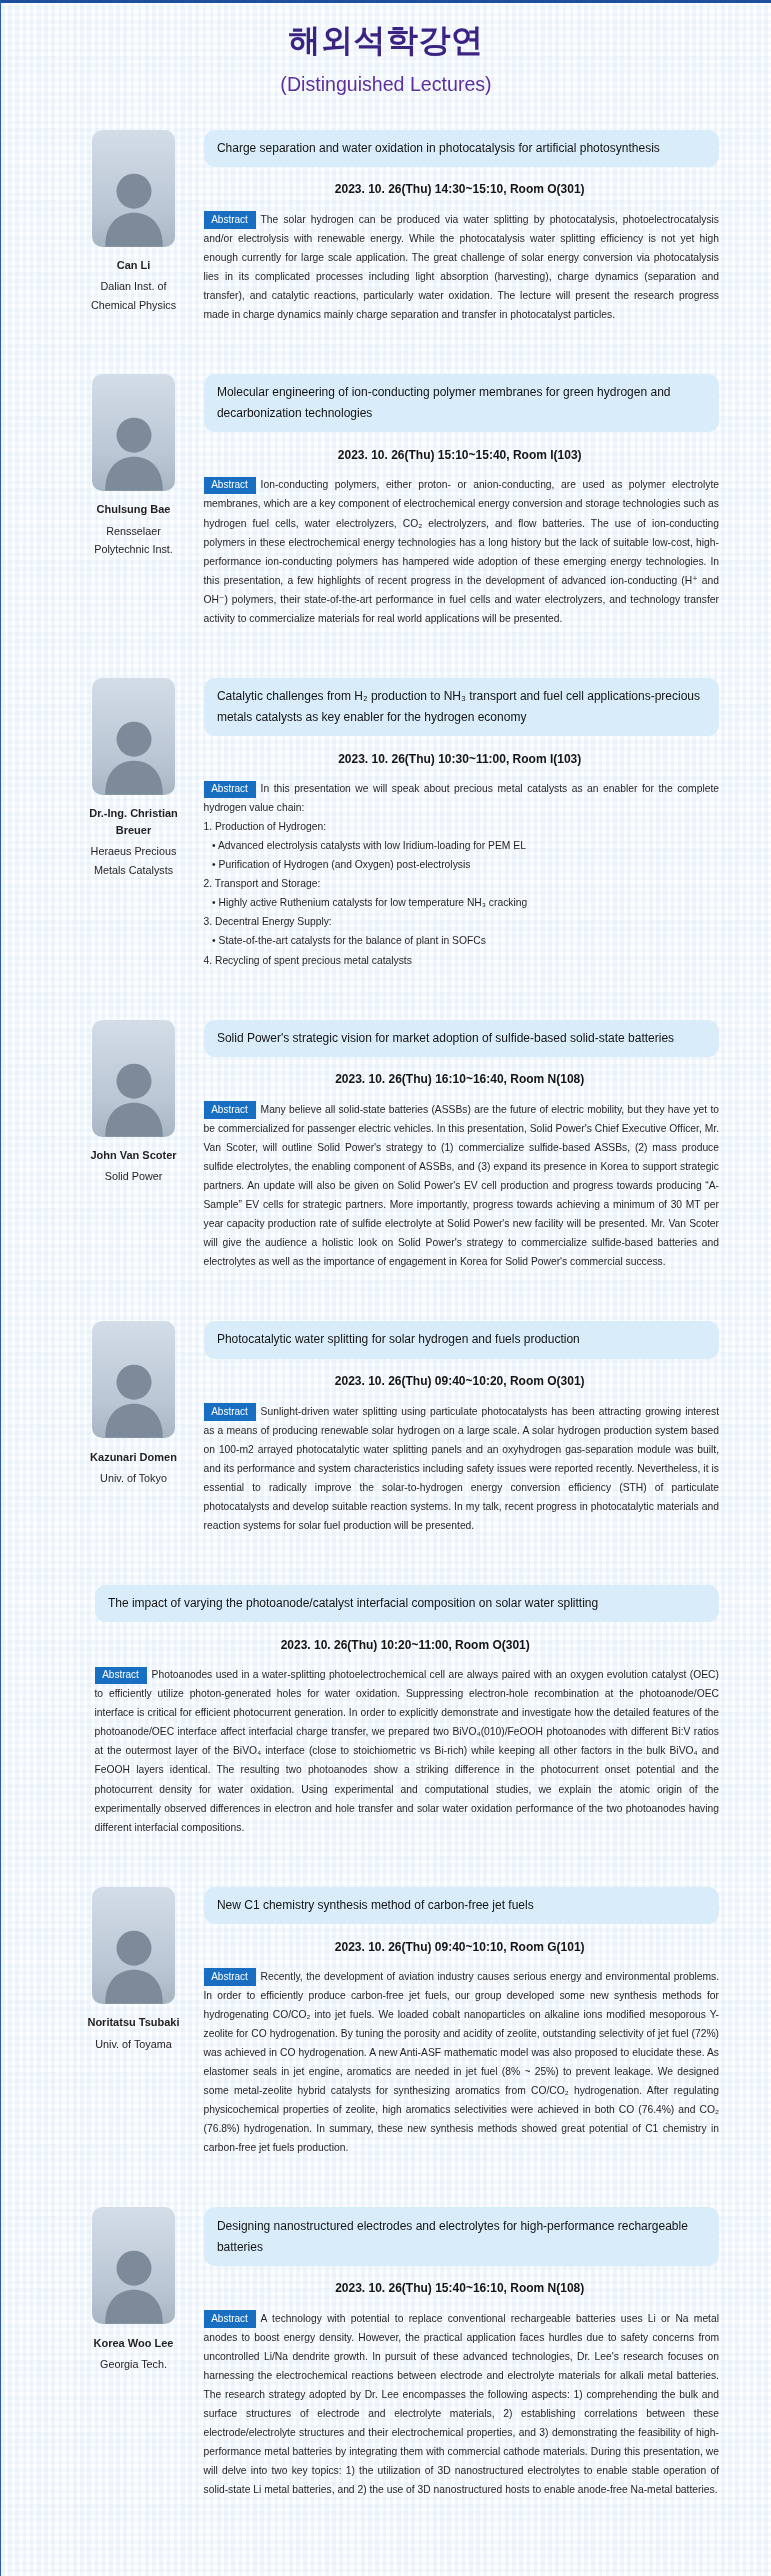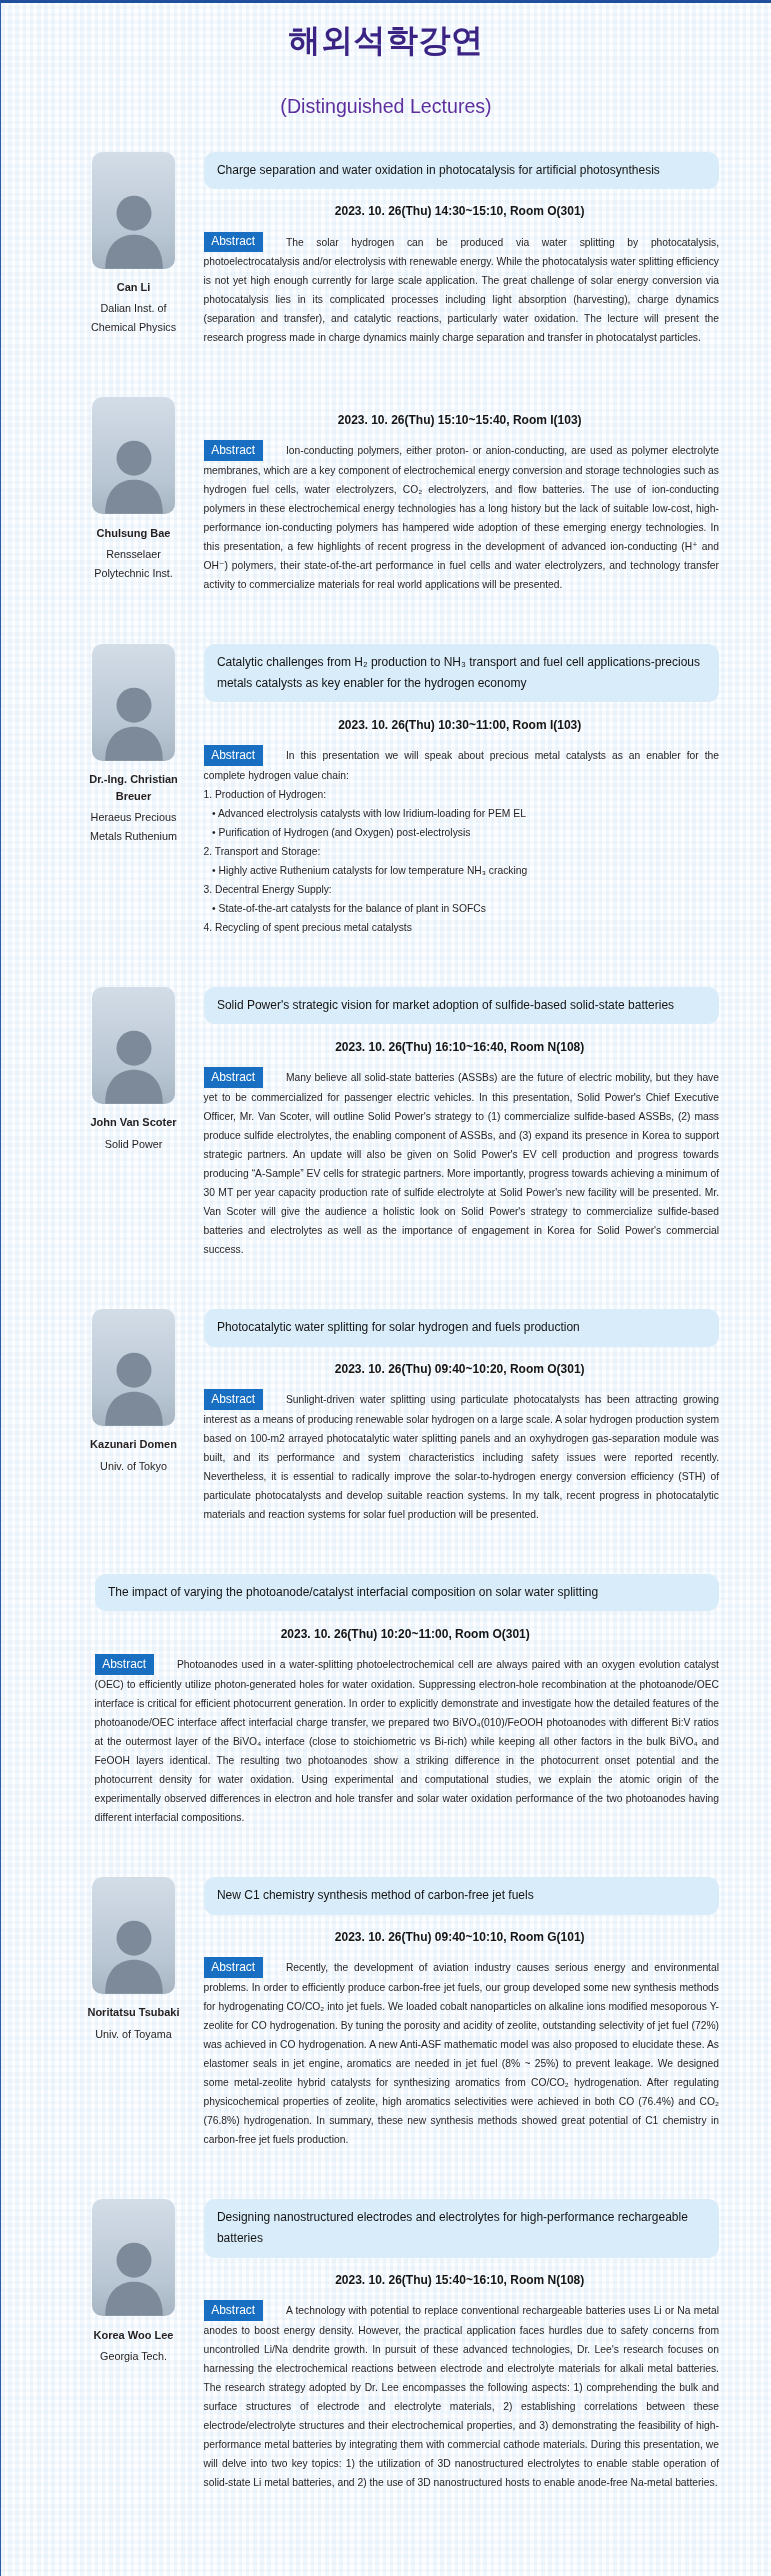--- a/index.html
+++ b/index.html
@@ -30,21 +30,21 @@
       repeating-linear-gradient(0deg, rgba(176,206,234,0.10) 0 3.6px, rgba(255,255,255,0) 3.6px 7.2px);
     padding:15.5px 26px 31px 26px;
   }
   header{ text-align:center; margin-bottom:34px; }
   .main-title{
     font-size:32px; font-weight:bold;
     color:var(--header-title);
     letter-spacing:0.5px;
   }
   .sub-title{
-    margin-top:32px;
+    margin-top:10px;
     font-size:19.6px;
     color:var(--header-subtitle);
     font-weight:normal;
   }
   .lecture{
     display:flex;
     align-items:flex-start;
     margin:0 0 50px 0;
     padding:0 26px 0 52px;
   }
@@ -94,23 +94,23 @@
     font-size:10.3px;
     line-height:1.85;
     text-align:justify;
     color:var(--text-color);
     white-space:pre-line;
   }
   .tag{
     display:inline-block;
     background:var(--abstract-tag-bg);
     color:#ffffff;
-    font-size:12px;
+    font-size:10px;
     padding:1.5px 7.7px 2.1px 7.7px;
-    margin-right:23px;
+    margin-right:5px;
     line-height:1.4;
   }
 </style>
 </head>
 <body>
 
 <div class="page">
   <header>
     <div class="main-title">해외석학강연</div>
     <div class="sub-title">(Distinguished Lectures)</div>
@@ -139,35 +139,36 @@
       <div class="photo">
         <svg viewBox="0 0 140 170">
           <circle cx="70" cy="62" r="34" fill="#7c8a99"></circle>
           <path d="M14 170 C14 120 44 104 70 104 C96 104 126 120 126 170 Z" fill="#7c8a99"></path>
         </svg>
       </div>
       <div class="name">Chulsung Bae</div>
       <div class="affil">Rensselaer Polytechnic Inst.</div>
     </div>
     <div class="right">
+      <div class="titlebar">Molecular engineering of ion-conducting polymer membranes for green hydrogen and decarbonization technologies</div>
       <div class="datetime">2023. 10. 26(Thu) 15:10~15:40, Room I(103)</div>
       <p class="abstract"><span class="tag">Abstract</span><span>Ion-conducting polymers, either proton- or anion-conducting, are used as polymer electrolyte membranes, which are a key component of electrochemical energy conversion and storage technologies such as hydrogen fuel cells, water electrolyzers, CO₂ electrolyzers, and flow batteries. The use of ion-conducting polymers in these electrochemical energy technologies has a long history but the lack of suitable low-cost, high-performance ion-conducting polymers has hampered wide adoption of these emerging energy technologies. In this presentation, a few highlights of recent progress in the development of advanced ion-conducting (H⁺ and OH⁻) polymers, their state-of-the-art performance in fuel cells and water electrolyzers, and technology transfer activity to commercialize materials for real world applications will be presented.</span></p>
     </div>
   </section>
 
   <section class="lecture">
     <div class="left">
       <div class="photo">
         <svg viewBox="0 0 140 170">
           <circle cx="70" cy="62" r="34" fill="#7c8a99"></circle>
           <path d="M14 170 C14 120 44 104 70 104 C96 104 126 120 126 170 Z" fill="#7c8a99"></path>
         </svg>
       </div>
       <div class="name">Dr.-Ing. Christian Breuer</div>
-      <div class="affil">Heraeus Precious Metals Ruthenium</div>
+      <div class="affil">Heraeus Precious Metals Catalysts</div>
     </div>
     <div class="right">
       <div class="titlebar">Catalytic challenges from H₂ production to NH₃ transport and fuel cell applications-precious metals catalysts as key enabler for the hydrogen economy</div>
       <div class="datetime">2023. 10. 26(Thu) 10:30~11:00, Room I(103)</div>
       <p class="abstract"><span class="tag">Abstract</span><span>In this presentation we will speak about precious metal catalysts as an enabler for the complete hydrogen value chain:
 1. Production of Hydrogen:
 &nbsp;&nbsp;&nbsp;• Advanced electrolysis catalysts with low Iridium-loading for PEM EL
 &nbsp;&nbsp;&nbsp;• Purification of Hydrogen (and Oxygen) post-electrolysis
 2. Transport and Storage:
 &nbsp;&nbsp;&nbsp;• Highly active Ruthenium catalysts for low temperature NH₃ cracking

